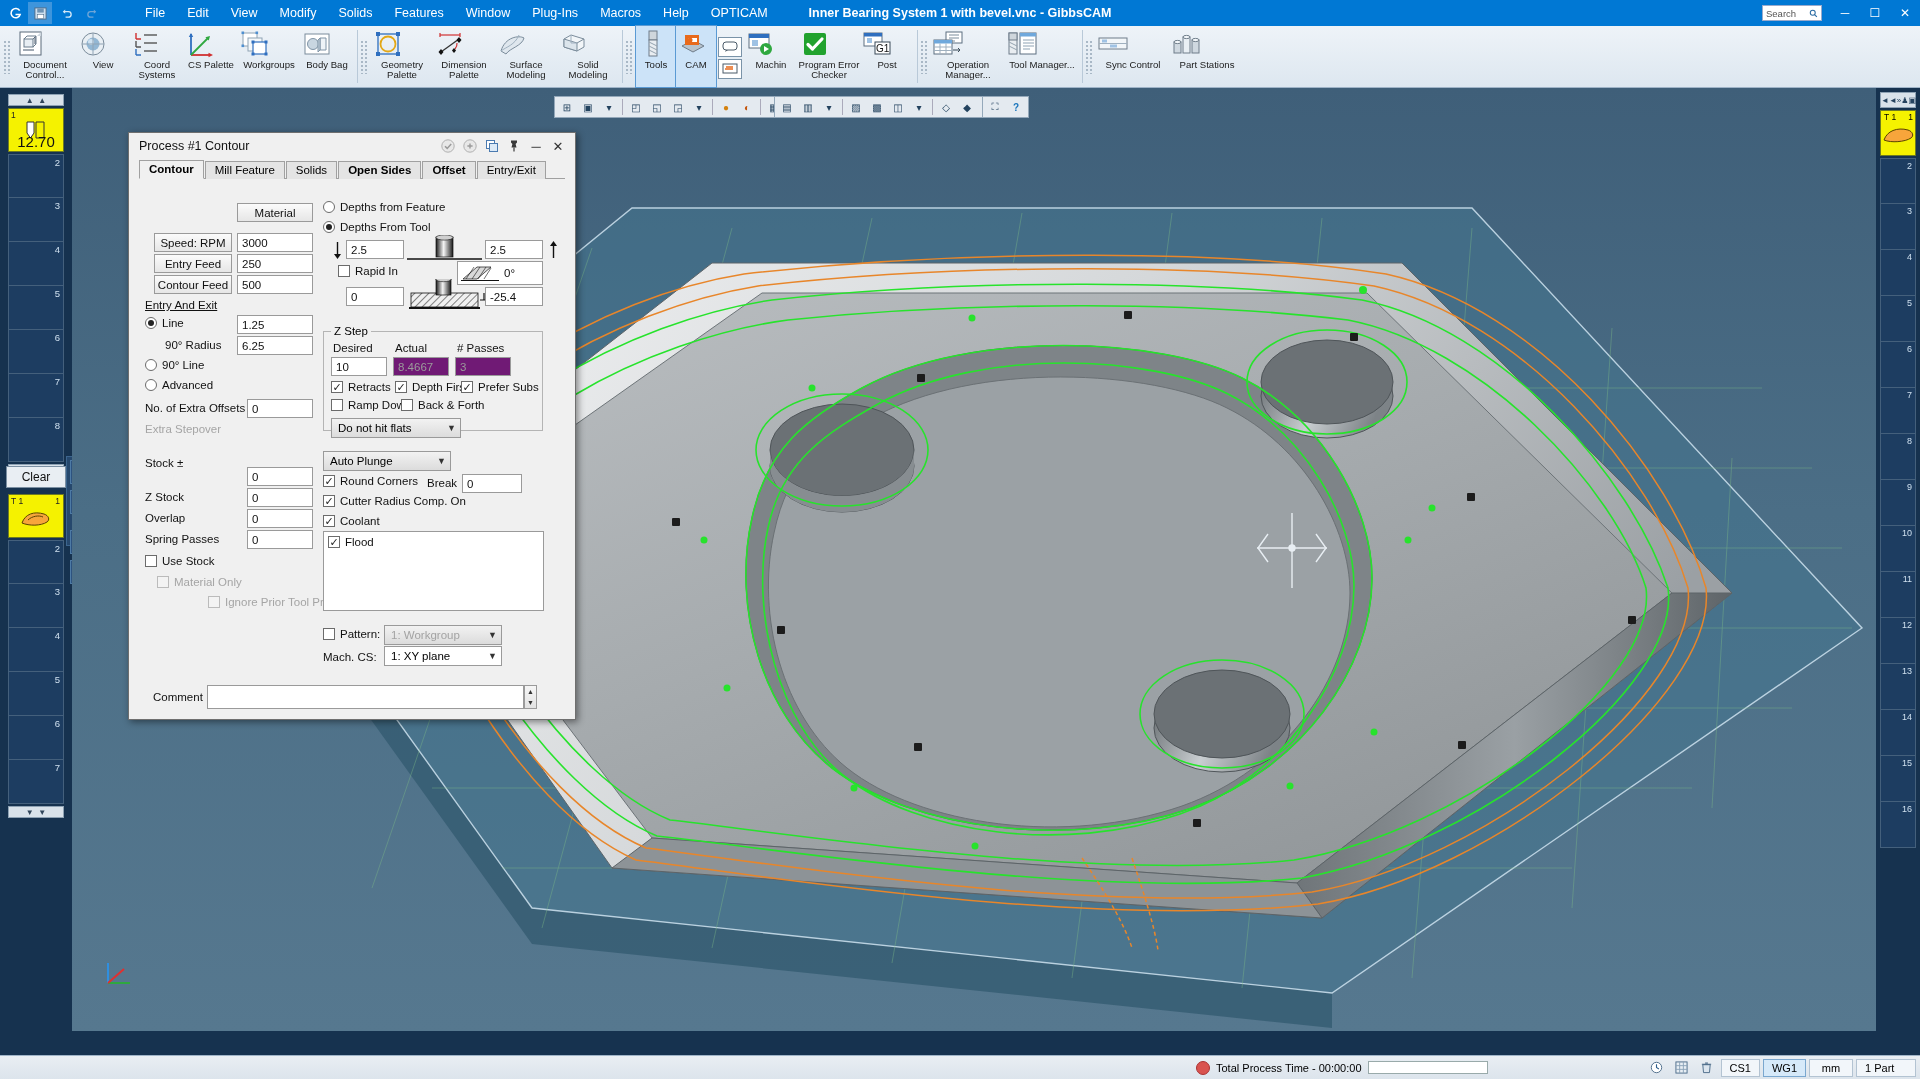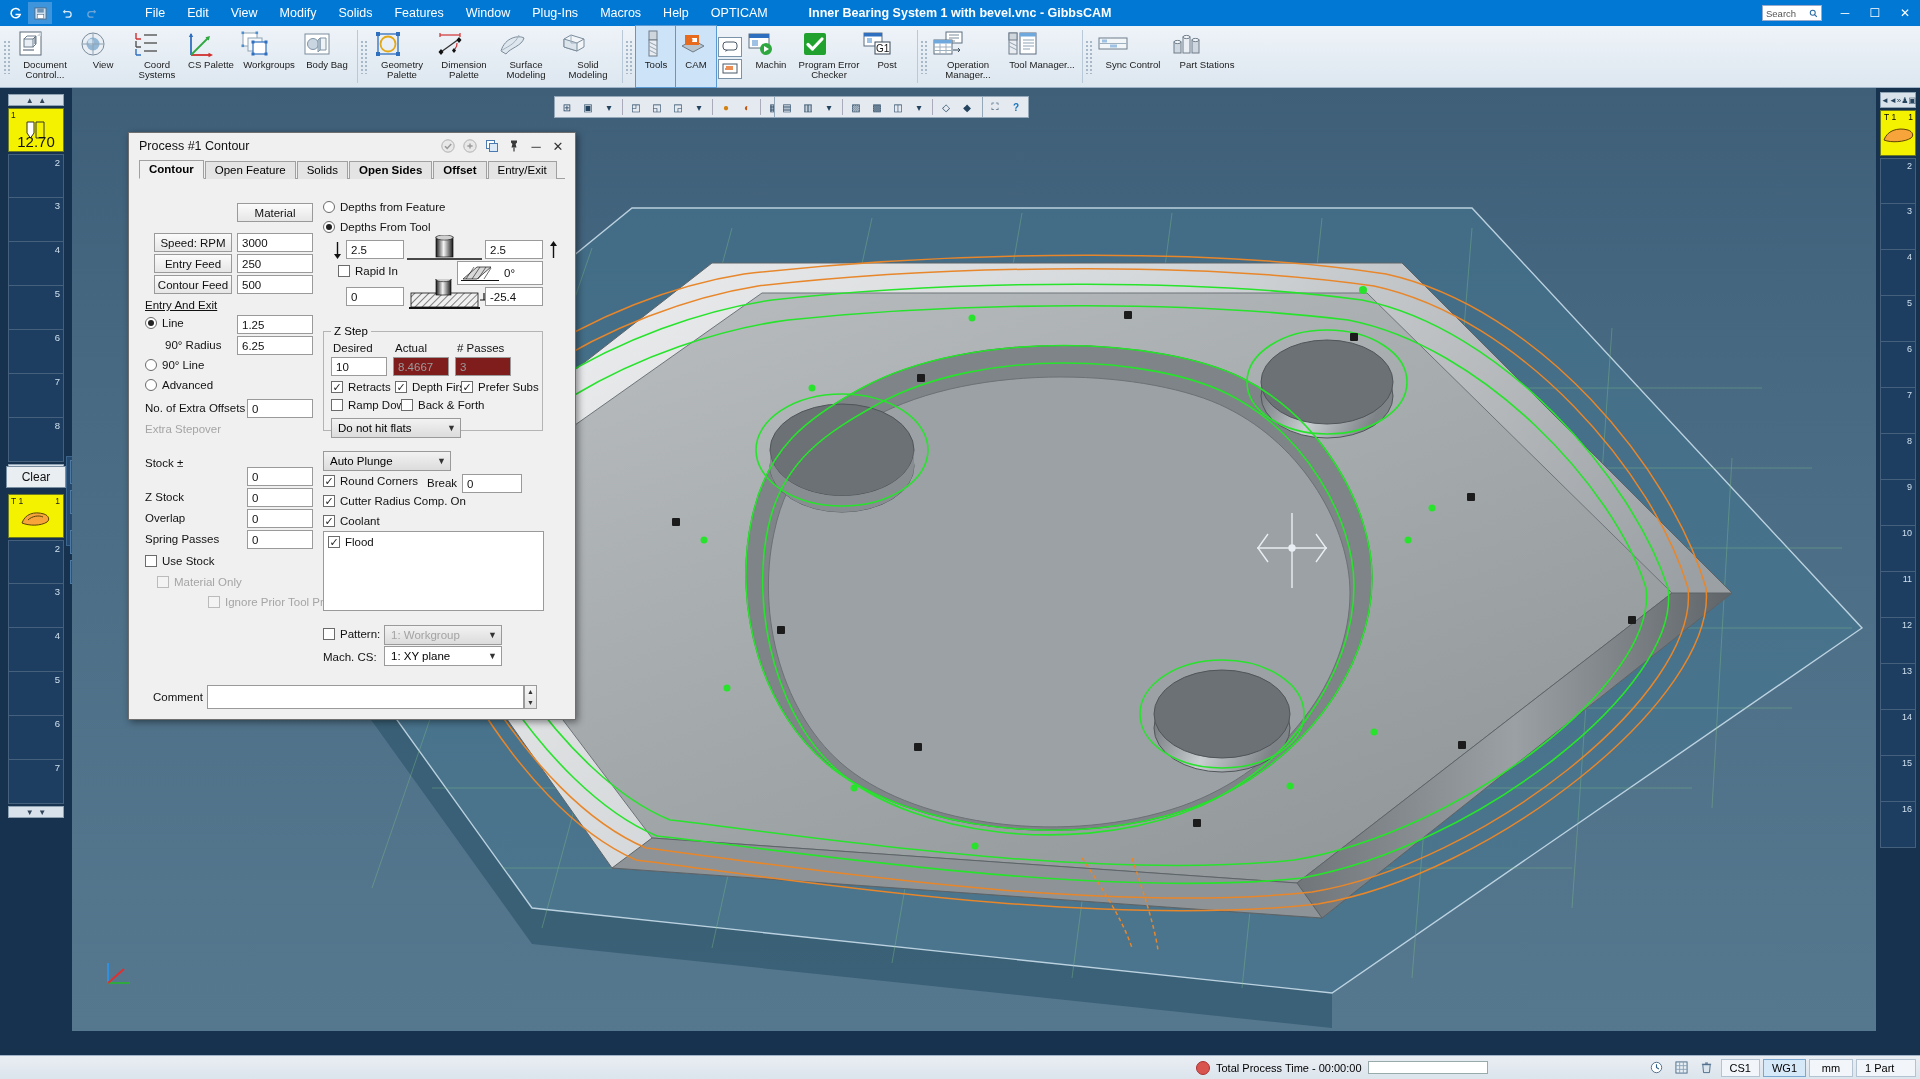--- a/index.html
+++ b/index.html
@@ -151,21 +151,21 @@
          background:#e4e4e4; margin-right:1px; position:relative; top:1px; }
   .tab.active { background:#f0f0f0; font-weight:bold; border-bottom:1px solid #f0f0f0; }
   .tab.bold { font-weight:bold; }
   .panel { position:absolute; left:8px; right:8px; top:28px; bottom:6px; }
 
   .btnish { border:1px solid #9a9a9a; background:linear-gradient(#fbfbfb,#e6e6e6);
             height:19px; display:flex; align-items:center; justify-content:center;
             font-size:11.5px; color:#111; }
   .txtin { border:1px solid #9a9a9a; background:#fff; height:19px; display:flex;
            align-items:center; padding-left:4px; font-size:11.5px; color:#111; }
-  .txtin.dis { background:#7f1d1d; color:#9b9b9b; }
+  .txtin.dis { background:#701a75; color:#9b9b9b; }
   .lbl { font-size:11.5px; color:#111; }
   .lbl.dim { color:#a5a5a5; }
   .ulbl { font-size:11.5px; color:#111; text-decoration:underline; }
   .radio { width:12px; height:12px; border-radius:50%; border:1px solid #6b6b6b;
            background:#fff; display:inline-flex; align-items:center; justify-content:center;
            flex:none; }
   .radio.on::after { content:""; width:6px; height:6px; border-radius:50%; background:#222; }
   .cbx { width:12px; height:12px; border:1px solid #6b6b6b; background:#fff; flex:none;
          display:inline-flex; align-items:center; justify-content:center; }
   .cbx.on::after { content:"✓"; font-size:11px; line-height:10px; color:#222; }
@@ -918,21 +918,21 @@
               <line x1="7" y1="8.5" x2="7" y2="12.5" stroke="#3a3a3a" stroke-width="1.2"></line>
             </svg>
         </div>
         <div class="dlg-btn">─</div>
         <div class="dlg-btn">✕</div>
       </div>
 
       <div class="dlg-body">
         <div class="tabs">
           <div class="tab active">Contour</div>
-          <div class="tab">Open Feature</div>
+          <div class="tab">Mill Feature</div>
           <div class="tab">Solids</div>
           <div class="tab bold">Open Sides</div>
           <div class="tab bold">Offset</div>
           <div class="tab">Entry/Exit</div>
         </div>
 
         <div class="panel">
 
           <div class="btnish" style="position:absolute;left:100px;top:16px;width:76px;">Material</div>
 

